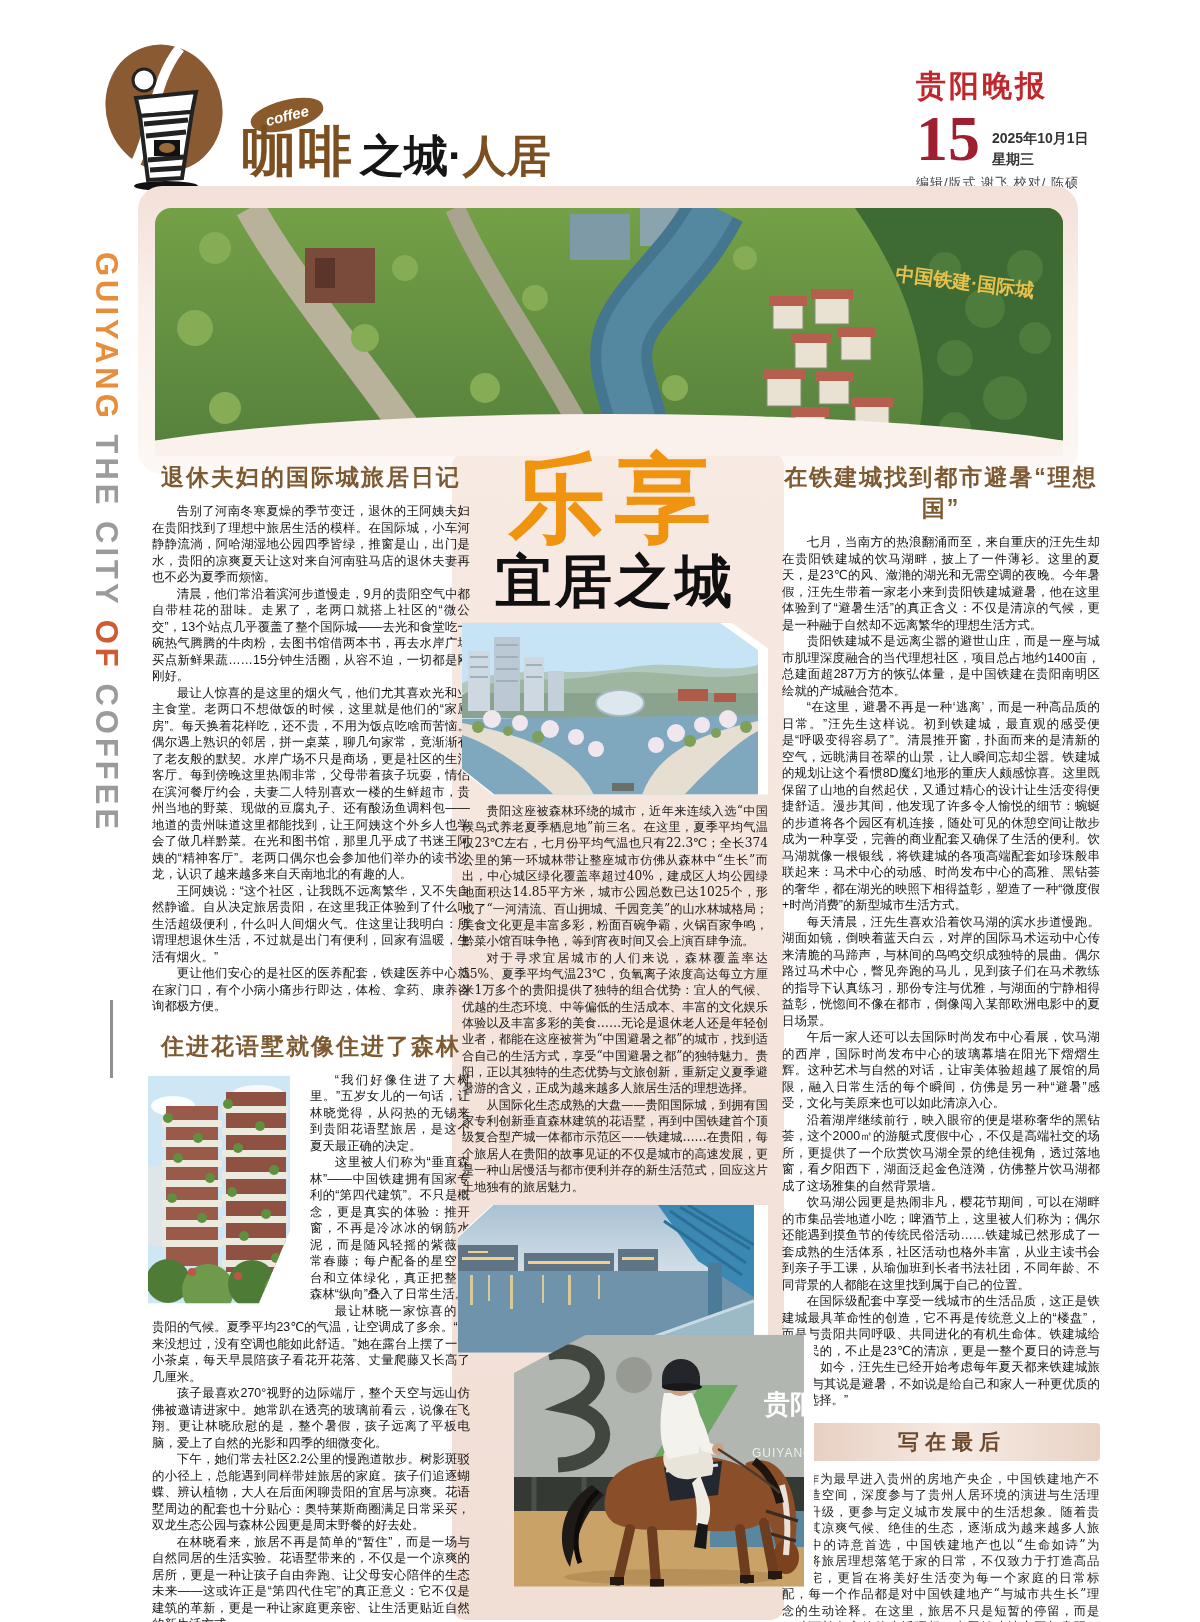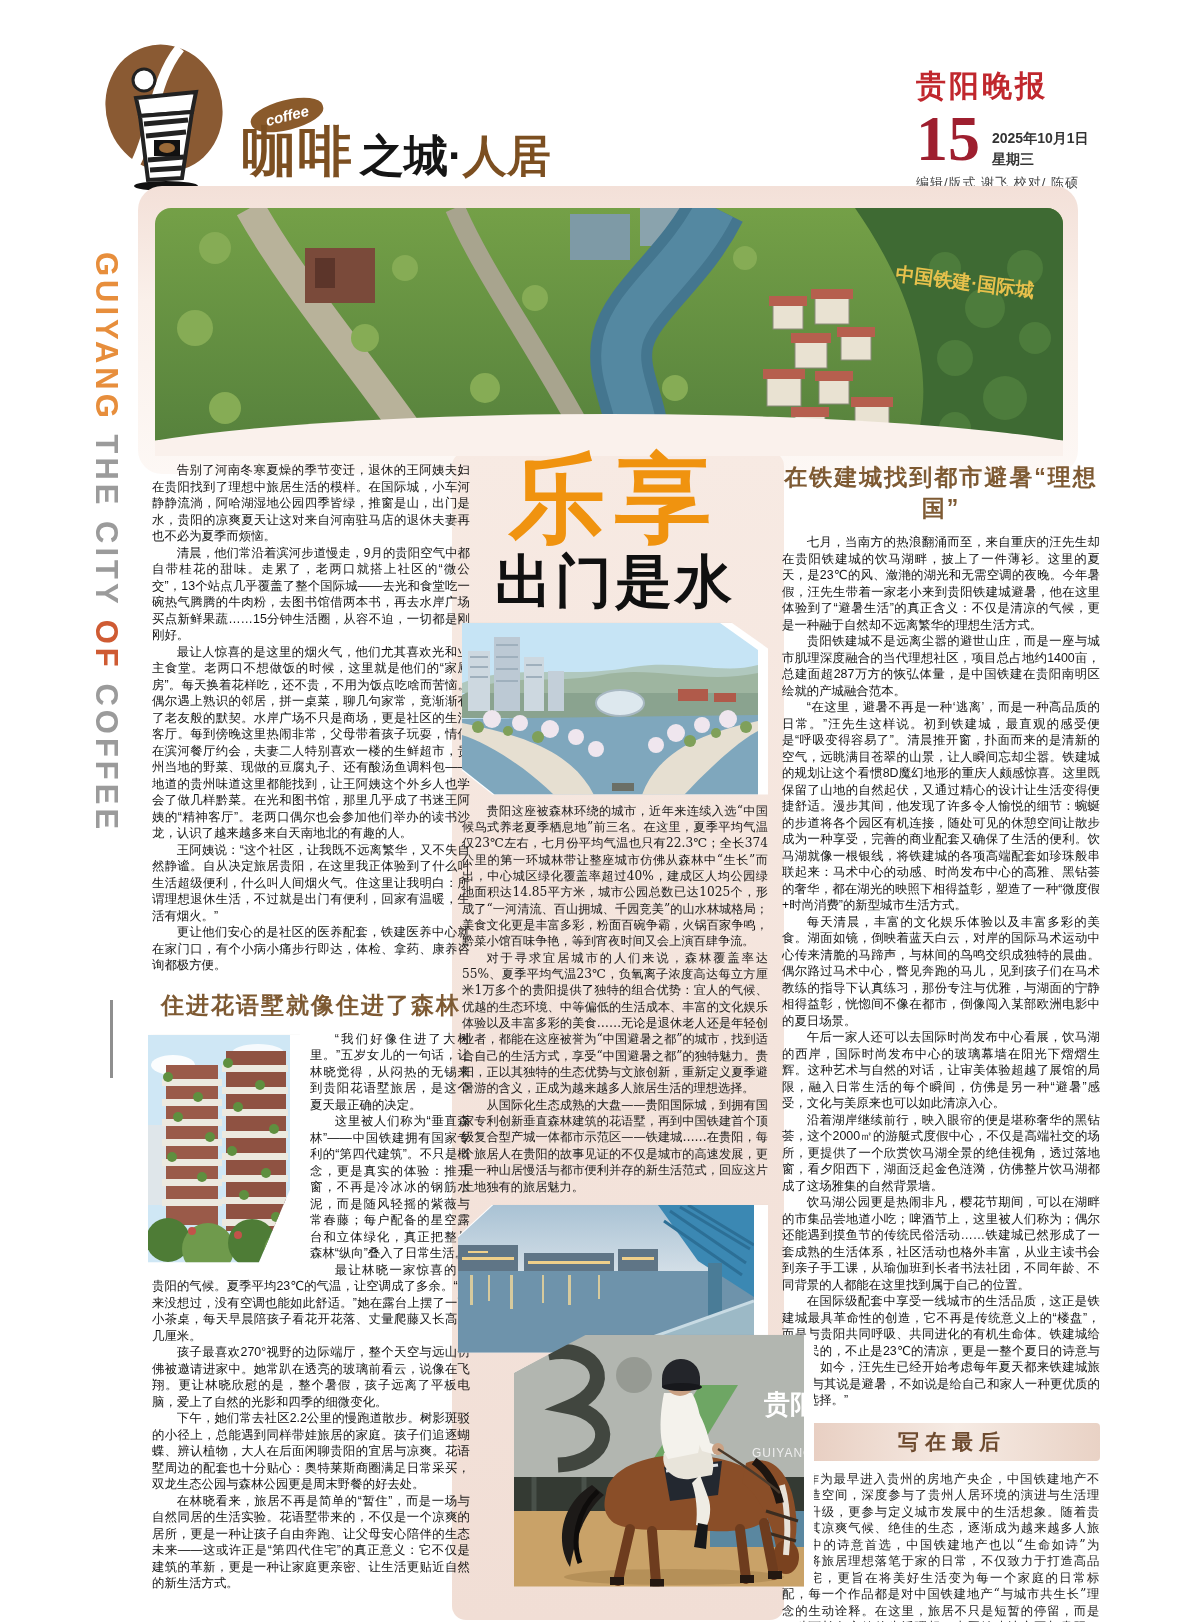--- a/index.html
+++ b/index.html
@@ -169,20 +169,21 @@
         <circle cx="380" cy="90" r="13"></circle>
           <circle cx="520" cy="180" r="13"></circle>
           <circle cx="590" cy="50" r="12"></circle>
       </g>
       <text x="740" y="72" fill="#e7c14c" font-size="19" font-weight="bold" transform="rotate(7 740 72)">中国铁建·国际城</text>
     </svg>
     <div class="hero-arc"></div>
   </div>
 
   <div class="col col-left">
+    <h2 class="art-title">退休夫妇的国际城旅居日记</h2>
     <div>
         <p class="para">告别了河南冬寒夏燥的季节变迁，退休的王阿姨夫妇在贵阳找到了理想中旅居生活的模样。在国际城，小车河静静流淌，阿哈湖湿地公园四季皆绿，推窗是山，出门是水，贵阳的凉爽夏天让这对来自河南驻马店的退休夫妻再也不必为夏季而烦恼。</p>
         <p class="para">清晨，他们常沿着滨河步道慢走，9月的贵阳空气中都自带桂花的甜味。走累了，老两口就搭上社区的“微公交”，13个站点几乎覆盖了整个国际城——去光和食堂吃一碗热气腾腾的牛肉粉，去图书馆借两本书，再去水岸广场买点新鲜果蔬……15分钟生活圈，从容不迫，一切都是刚刚好。</p>
         <p class="para">最让人惊喜的是这里的烟火气，他们尤其喜欢光和业主食堂。老两口不想做饭的时候，这里就是他们的“家厨房”。每天换着花样吃，还不贵，不用为饭点吃啥而苦恼。偶尔遇上熟识的邻居，拼一桌菜，聊几句家常，竟渐渐有了老友般的默契。水岸广场不只是商场，更是社区的生活客厅。每到傍晚这里热闹非常，父母带着孩子玩耍，情侣在滨河餐厅约会，夫妻二人特别喜欢一楼的生鲜超市，贵州当地的野菜、现做的豆腐丸子、还有酸汤鱼调料包——地道的贵州味道这里都能找到，让王阿姨这个外乡人也学会了做几样黔菜。在光和图书馆，那里几乎成了书迷王阿姨的“精神客厅”。老两口偶尔也会参加他们举办的读书沙龙，认识了越来越多来自天南地北的有趣的人。</p>
         <p class="para">王阿姨说：“这个社区，让我既不远离繁华，又不失自然静谧。自从决定旅居贵阳，在这里我正体验到了什么叫生活超级便利，什么叫人间烟火气。住这里让我明白：所谓理想退休生活，不过就是出门有便利，回家有温暖，生活有烟火。”</p>
         <p class="para">更让他们安心的是社区的医养配套，铁建医养中心就在家门口，有个小病小痛步行即达，体检、拿药、康养咨询都极方便。</p>
       </div>
 
     <h2 class="art-title title2">住进花语墅就像住进了森林</h2>
     <div class="clearfix">
@@ -242,21 +243,21 @@
         <p class="para">最让林晓一家惊喜的是贵阳的气候。夏季平均23℃的气温，让空调成了多余。“从来没想过，没有空调也能如此舒适。”她在露台上摆了一张小茶桌，每天早晨陪孩子看花开花落、丈量爬藤又长高了几厘米。</p>
         <p class="para">孩子最喜欢270°视野的边际端厅，整个天空与远山仿佛被邀请进家中。她常趴在透亮的玻璃前看云，说像在飞翔。更让林晓欣慰的是，整个暑假，孩子远离了平板电脑，爱上了自然的光影和四季的细微变化。</p>
         <p class="para">下午，她们常去社区2.2公里的慢跑道散步。树影斑驳的小径上，总能遇到同样带娃旅居的家庭。孩子们追逐蝴蝶、辨认植物，大人在后面闲聊贵阳的宜居与凉爽。花语墅周边的配套也十分贴心：奥特莱斯商圈满足日常采买，双龙生态公园与森林公园更是周末野餐的好去处。</p>
         <p class="para">在林晓看来，旅居不再是简单的“暂住”，而是一场与自然同居的生活实验。花语墅带来的，不仅是一个凉爽的居所，更是一种让孩子自由奔跑、让父母安心陪伴的生态未来——这或许正是“第四代住宅”的真正意义：它不仅是建筑的革新，更是一种让家庭更亲密、让生活更贴近自然的新生活方式。</p>
       </div>
   </div>
 
   <div class="col col-mid kai">
     <div class="headline">
       <div class="hl1">乐享</div>
-      <div class="hl2">出门是水</div>
+      <div class="hl2">宜居之城</div>
     </div>
 
     <div class="photo-frame clip-river photo-river">
       <svg class="clip-river-in" width="296" height="172" viewBox="0 0 296 172" style="display:block">
         <rect width="296" height="172" fill="#c6e4f5"></rect>
         <path d="M0,72 C40,48 90,62 140,52 C190,42 240,62 296,50 L296,95 L0,95 Z" fill="#8aa38f"></path>
         <path d="M0,60 C50,40 110,56 170,44 C220,36 260,52 296,42 L296,70 L0,70 Z" fill="#a7bca6" opacity=".7"></path>
         <g>
           <rect x="6" y="28" width="22" height="60" fill="#cdd8e0"></rect>
             <rect x="32" y="14" width="26" height="74" fill="#bcc9d4"></rect>
@@ -384,21 +385,21 @@
       </svg>
     </div>
   </div>
 
   <div class="col col-right">
     <h2 class="art-title">在铁建城找到都市避暑“理想国”</h2>
     <div>
         <p class="para">七月，当南方的热浪翻涌而至，来自重庆的汪先生却在贵阳铁建城的饮马湖畔，披上了一件薄衫。这里的夏天，是23℃的风、潋滟的湖光和无需空调的夜晚。今年暑假，汪先生带着一家老小来到贵阳铁建城避暑，他在这里体验到了“避暑生活”的真正含义：不仅是清凉的气候，更是一种融于自然却不远离繁华的理想生活方式。</p>
         <p class="para">贵阳铁建城不是远离尘嚣的避世山庄，而是一座与城市肌理深度融合的当代理想社区，项目总占地约1400亩，总建面超287万方的恢弘体量，是中国铁建在贵阳南明区绘就的产城融合范本。</p>
         <p class="para">“在这里，避暑不再是一种‘逃离’，而是一种高品质的日常。”汪先生这样说。初到铁建城，最直观的感受便是“呼吸变得容易了”。清晨推开窗，扑面而来的是清新的空气，远眺满目苍翠的山景，让人瞬间忘却尘嚣。铁建城的规划让这个看惯8D魔幻地形的重庆人颇感惊喜。这里既保留了山地的自然起伏，又通过精心的设计让生活变得便捷舒适。漫步其间，他发现了许多令人愉悦的细节：蜿蜒的步道将各个园区有机连接，随处可见的休憩空间让散步成为一种享受，完善的商业配套又确保了生活的便利。饮马湖就像一根银线，将铁建城的各项高端配套如珍珠般串联起来：马术中心的动感、时尚发布中心的高雅、黑钻荟的奢华，都在湖光的映照下相得益彰，塑造了一种“微度假+时尚消费”的新型城市生活方式。</p>
-        <p class="para">每天清晨，丰富的文化娱乐体验以及丰富多彩的美食。湖面如镜，倒映着蓝天白云，对岸的国际马术运动中心传来清脆的马蹄声，与林间的鸟鸣交织成独特的晨曲。偶尔路过马术中心，瞥见奔跑的马儿，见到孩子们在马术教练的指导下认真练习，那份专注与优雅，与湖面的宁静相得益彰，恍惚间不像在都市，倒像闯入某部欧洲电影中的夏日场景。</p>
+        <p class="para">每天清晨，汪先生喜欢沿着饮马湖的滨水步道慢跑。湖面如镜，倒映着蓝天白云，对岸的国际马术运动中心传来清脆的马蹄声，与林间的鸟鸣交织成独特的晨曲。偶尔路过马术中心，瞥见奔跑的马儿，见到孩子们在马术教练的指导下认真练习，那份专注与优雅，与湖面的宁静相得益彰，恍惚间不像在都市，倒像闯入某部欧洲电影中的夏日场景。</p>
         <p class="para">午后一家人还可以去国际时尚发布中心看展，饮马湖的西岸，国际时尚发布中心的玻璃幕墙在阳光下熠熠生辉。这种艺术与自然的对话，让审美体验超越了展馆的局限，融入日常生活的每个瞬间，仿佛是另一种“避暑”感受，文化与美原来也可以如此清凉入心。</p>
         <p class="para">沿着湖岸继续前行，映入眼帘的便是堪称奢华的黑钻荟，这个2000㎡的游艇式度假中心，不仅是高端社交的场所，更提供了一个欣赏饮马湖全景的绝佳视角，透过落地窗，看夕阳西下，湖面泛起金色涟漪，仿佛整片饮马湖都成了这场雅集的自然背景墙。</p>
         <p class="para">饮马湖公园更是热闹非凡，樱花节期间，可以在湖畔的市集品尝地道小吃；啤酒节上，这里被人们称为；偶尔还能遇到摸鱼节的传统民俗活动……铁建城已然形成了一套成熟的生活体系，社区活动也格外丰富，从业主读书会到亲子手工课，从瑜伽班到长者书法社团，不同年龄、不同背景的人都能在这里找到属于自己的位置。</p>
         <p class="para">在国际级配套中享受一线城市的生活品质，这正是铁建城最具革命性的创造，它不再是传统意义上的“楼盘”，而是与贵阳共同呼吸、共同进化的有机生命体。铁建城给予居民的，不止是23℃的清凉，更是一整个夏日的诗意与从容。如今，汪先生已经开始考虑每年夏天都来铁建城旅居。“与其说是避暑，不如说是给自己和家人一种更优质的生活选择。”</p>
       </div>
 
     <div class="endnote">
       <div class="endnote-band">
         <span>写在最后</span>
       </div>

